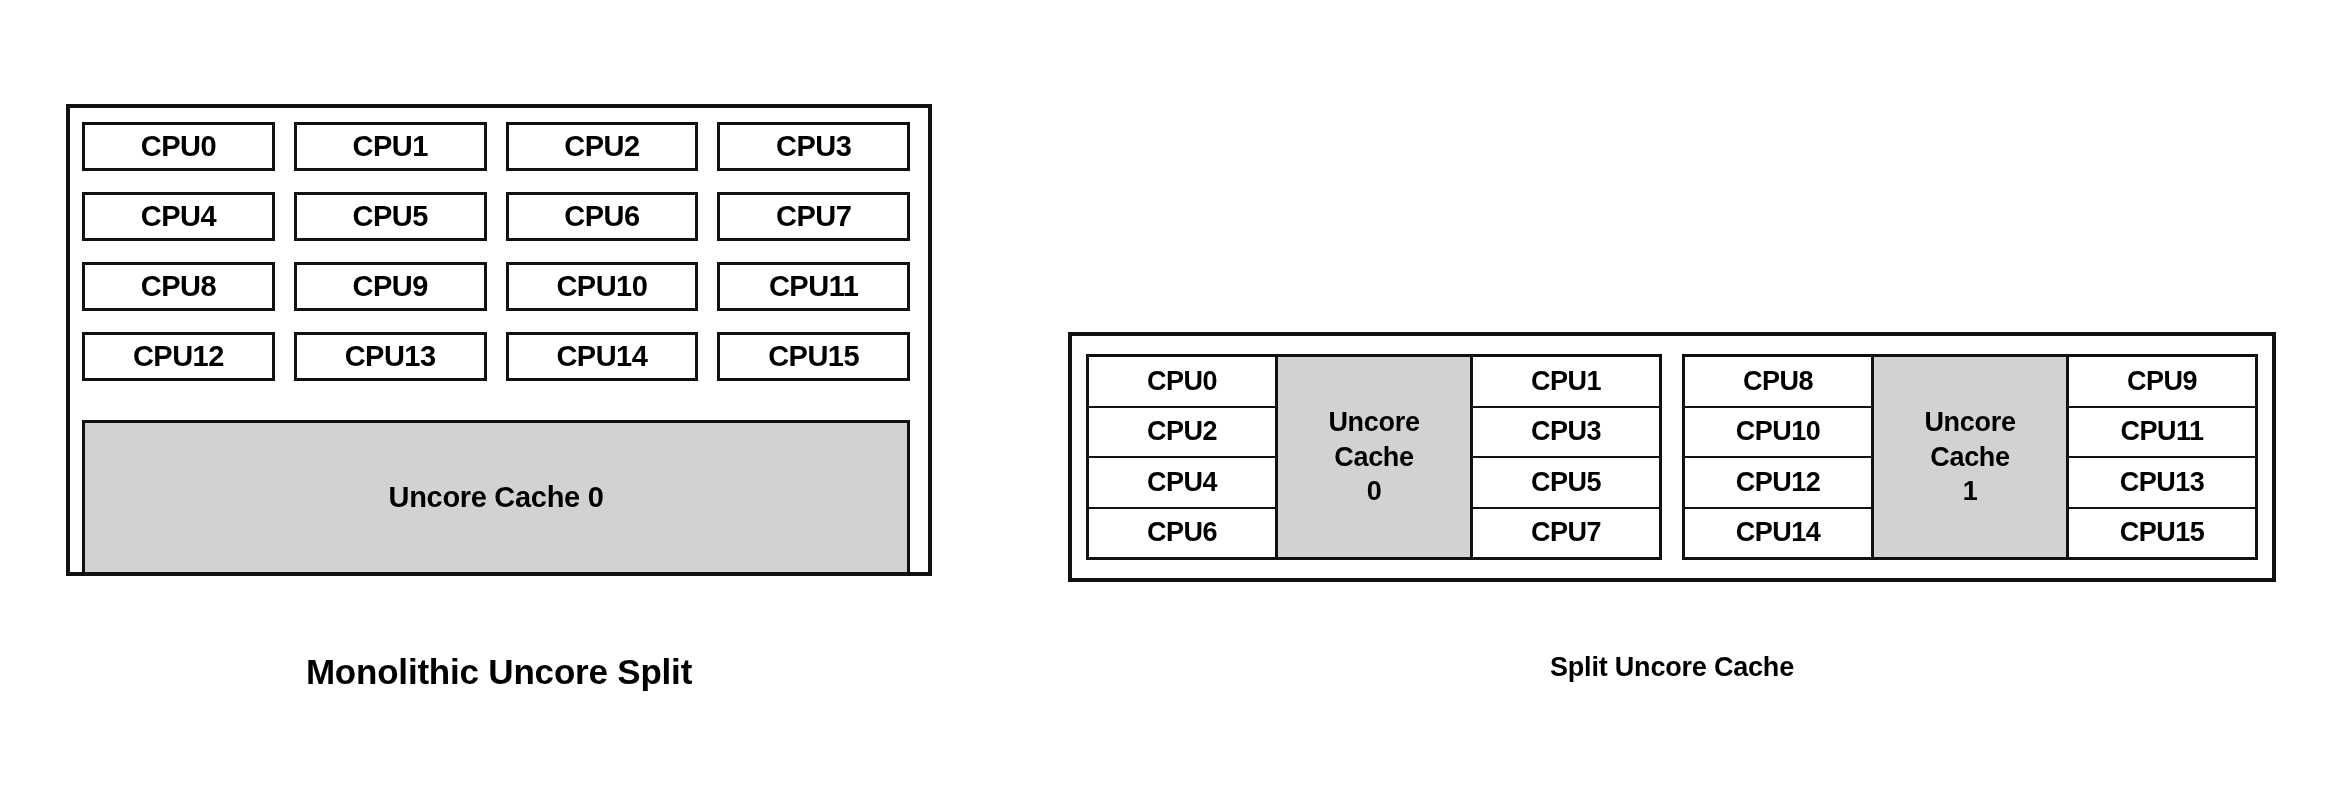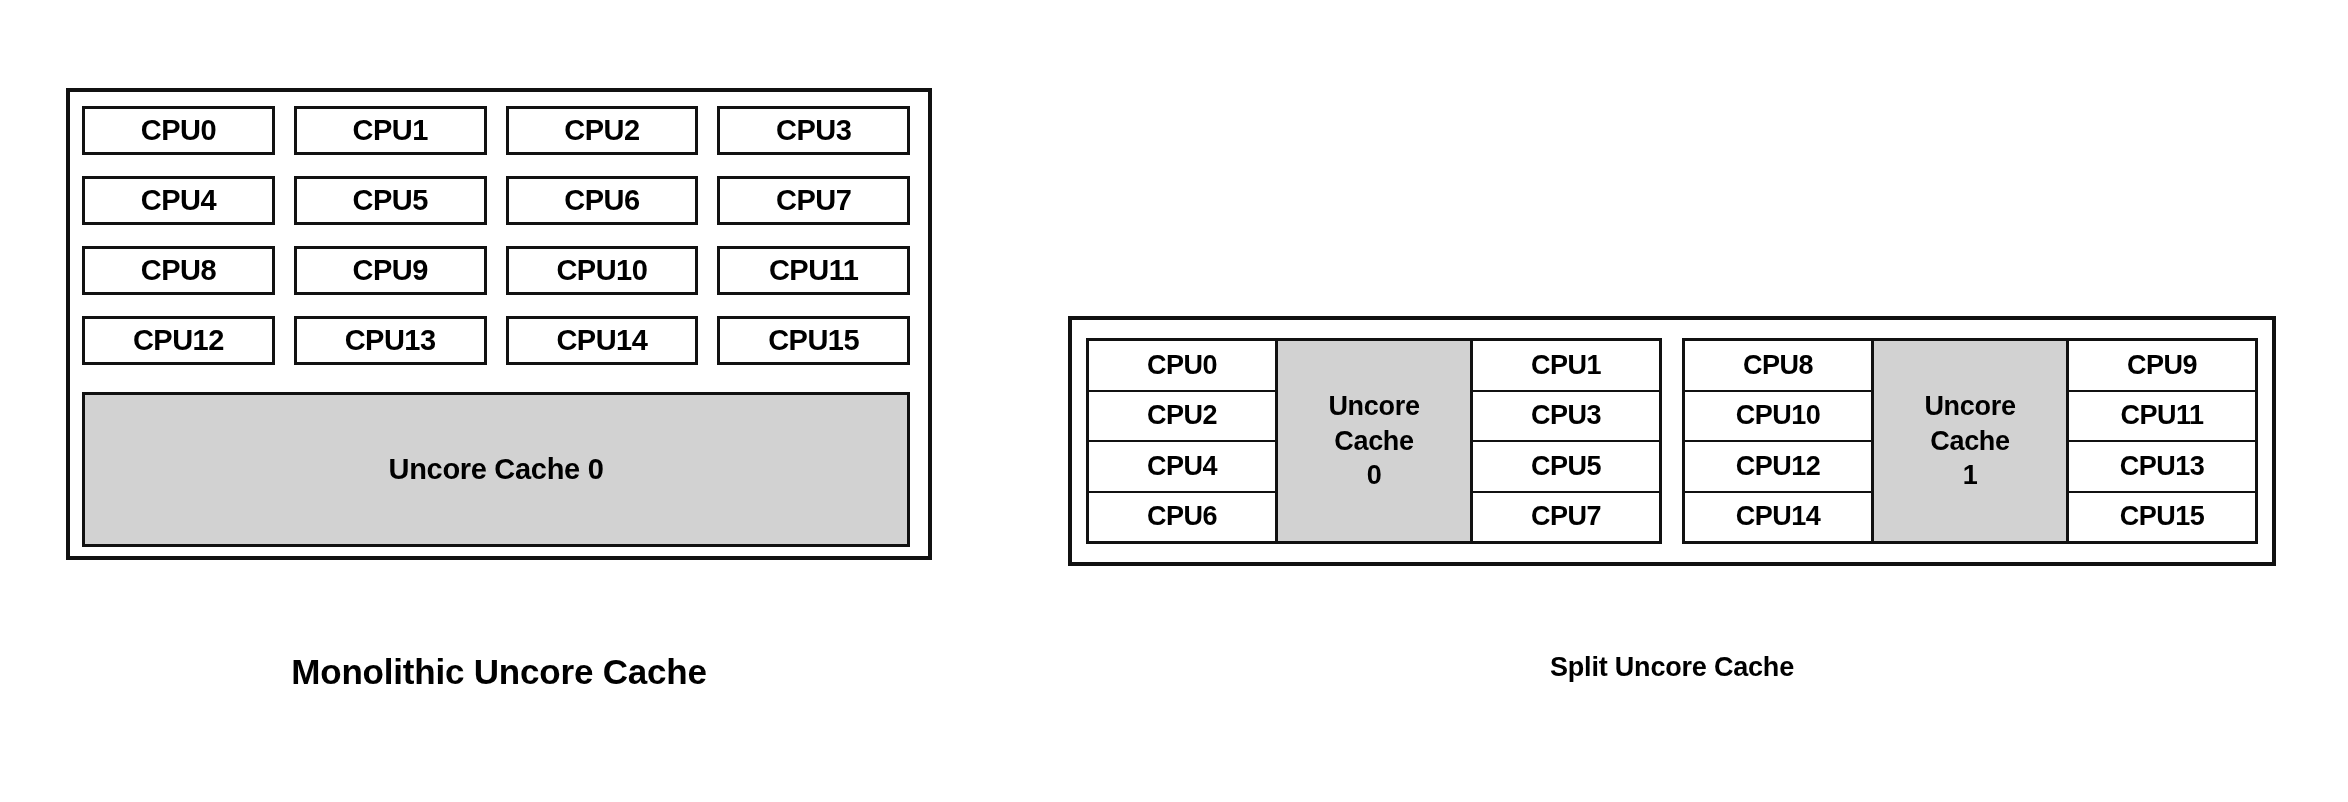--- a/index.html
+++ b/index.html
@@ -9,21 +9,21 @@
   }
   body {
     width: 2348px;
     height: 802px;
     position: relative;
     font-family: "Liberation Sans", "DejaVu Sans", sans-serif;
     overflow: hidden;
   }
 
   
-  .figure { position: absolute; }
+  .figure { position: absolute; margin-top: 16px; }
 
   .caption {
     position: absolute;
     font-weight: bold;
     color: #000000;
     white-space: nowrap;
     text-align: center;
     letter-spacing: -0.2px;
   }
 
@@ -59,21 +59,21 @@
     justify-content: center;
     font-size: 29px;
     font-weight: bold;
     color: #000000;
     letter-spacing: -0.5px;
   }
 
   .mono-cache {
     position: absolute;
     left: 12px;
-    top: 300px;
+    top: 312px;
     width: 828px;
     height: 155px;
     border: 3px solid #111111;
     box-sizing: border-box;
     background: #d2d2d2;
     display: flex;
     align-items: center;
     justify-content: center;
     font-size: 29px;
     font-weight: bold;
@@ -185,21 +185,21 @@
     <div class="cpu-box">CPU11</div>
     <div class="cpu-box">CPU12</div>
     <div class="cpu-box">CPU13</div>
     <div class="cpu-box">CPU14</div>
     <div class="cpu-box">CPU15</div>
   </div>
 
   <div class="mono-cache">Uncore Cache 0</div>
 </div>
 
-<div class="caption" id="monolithic-caption">Monolithic Uncore Cache</div>
+<div class="caption" id="monolithic-caption">Monolithic Uncore Split</div>
 
 <div class="figure" id="split-figure">
   <div class="split-inner">
 
     <div class="split-group">
       <div class="split-col left-col">
         <div class="split-cpu">CPU0</div>
         <div class="split-cpu">CPU2</div>
         <div class="split-cpu">CPU4</div>
         <div class="split-cpu">CPU6</div>

